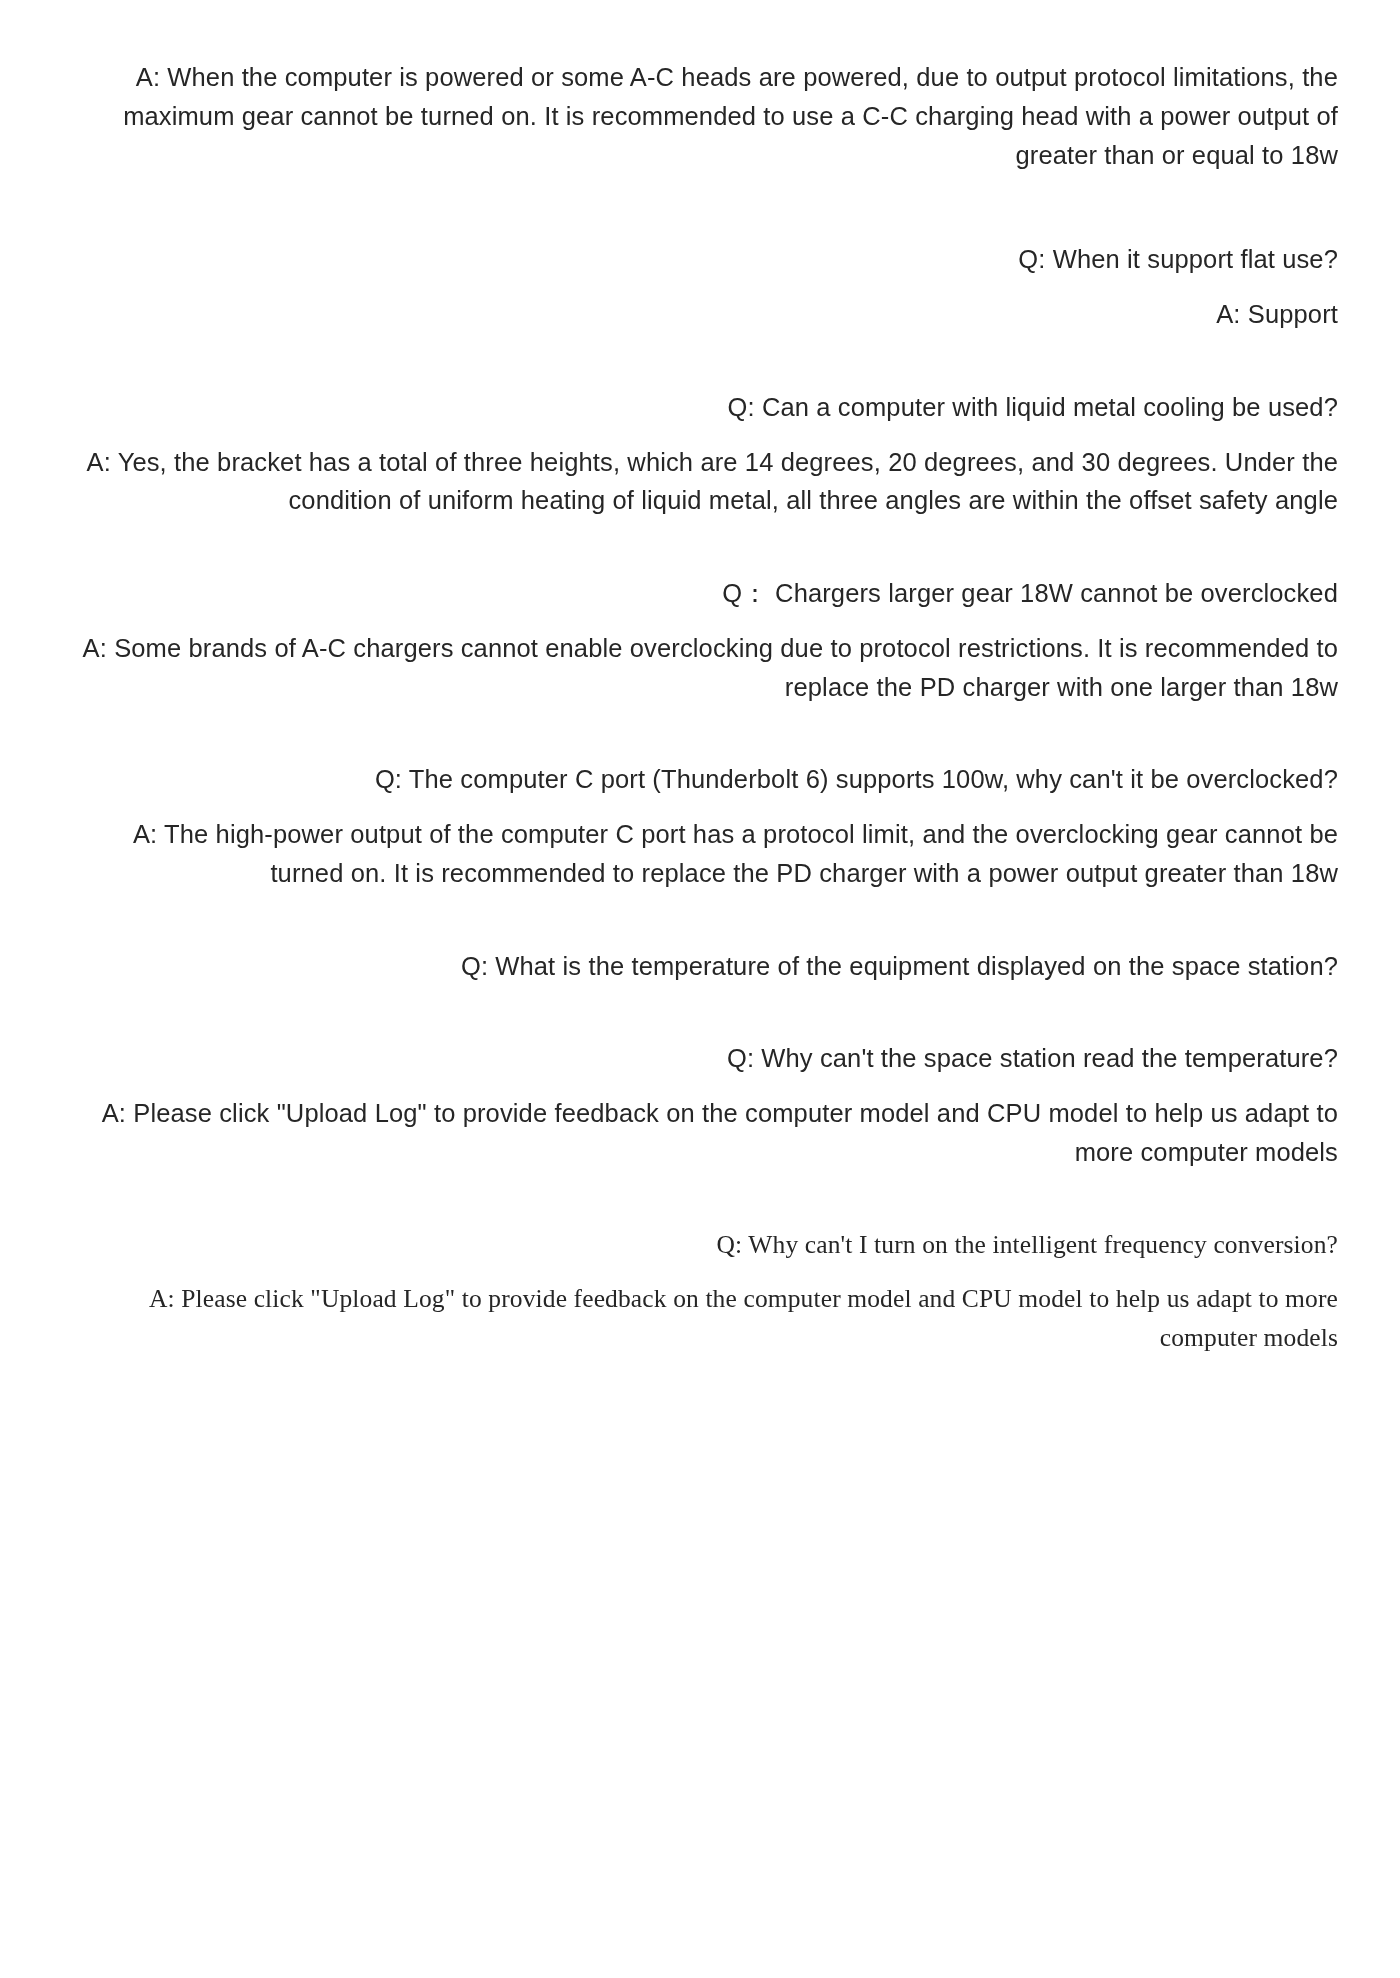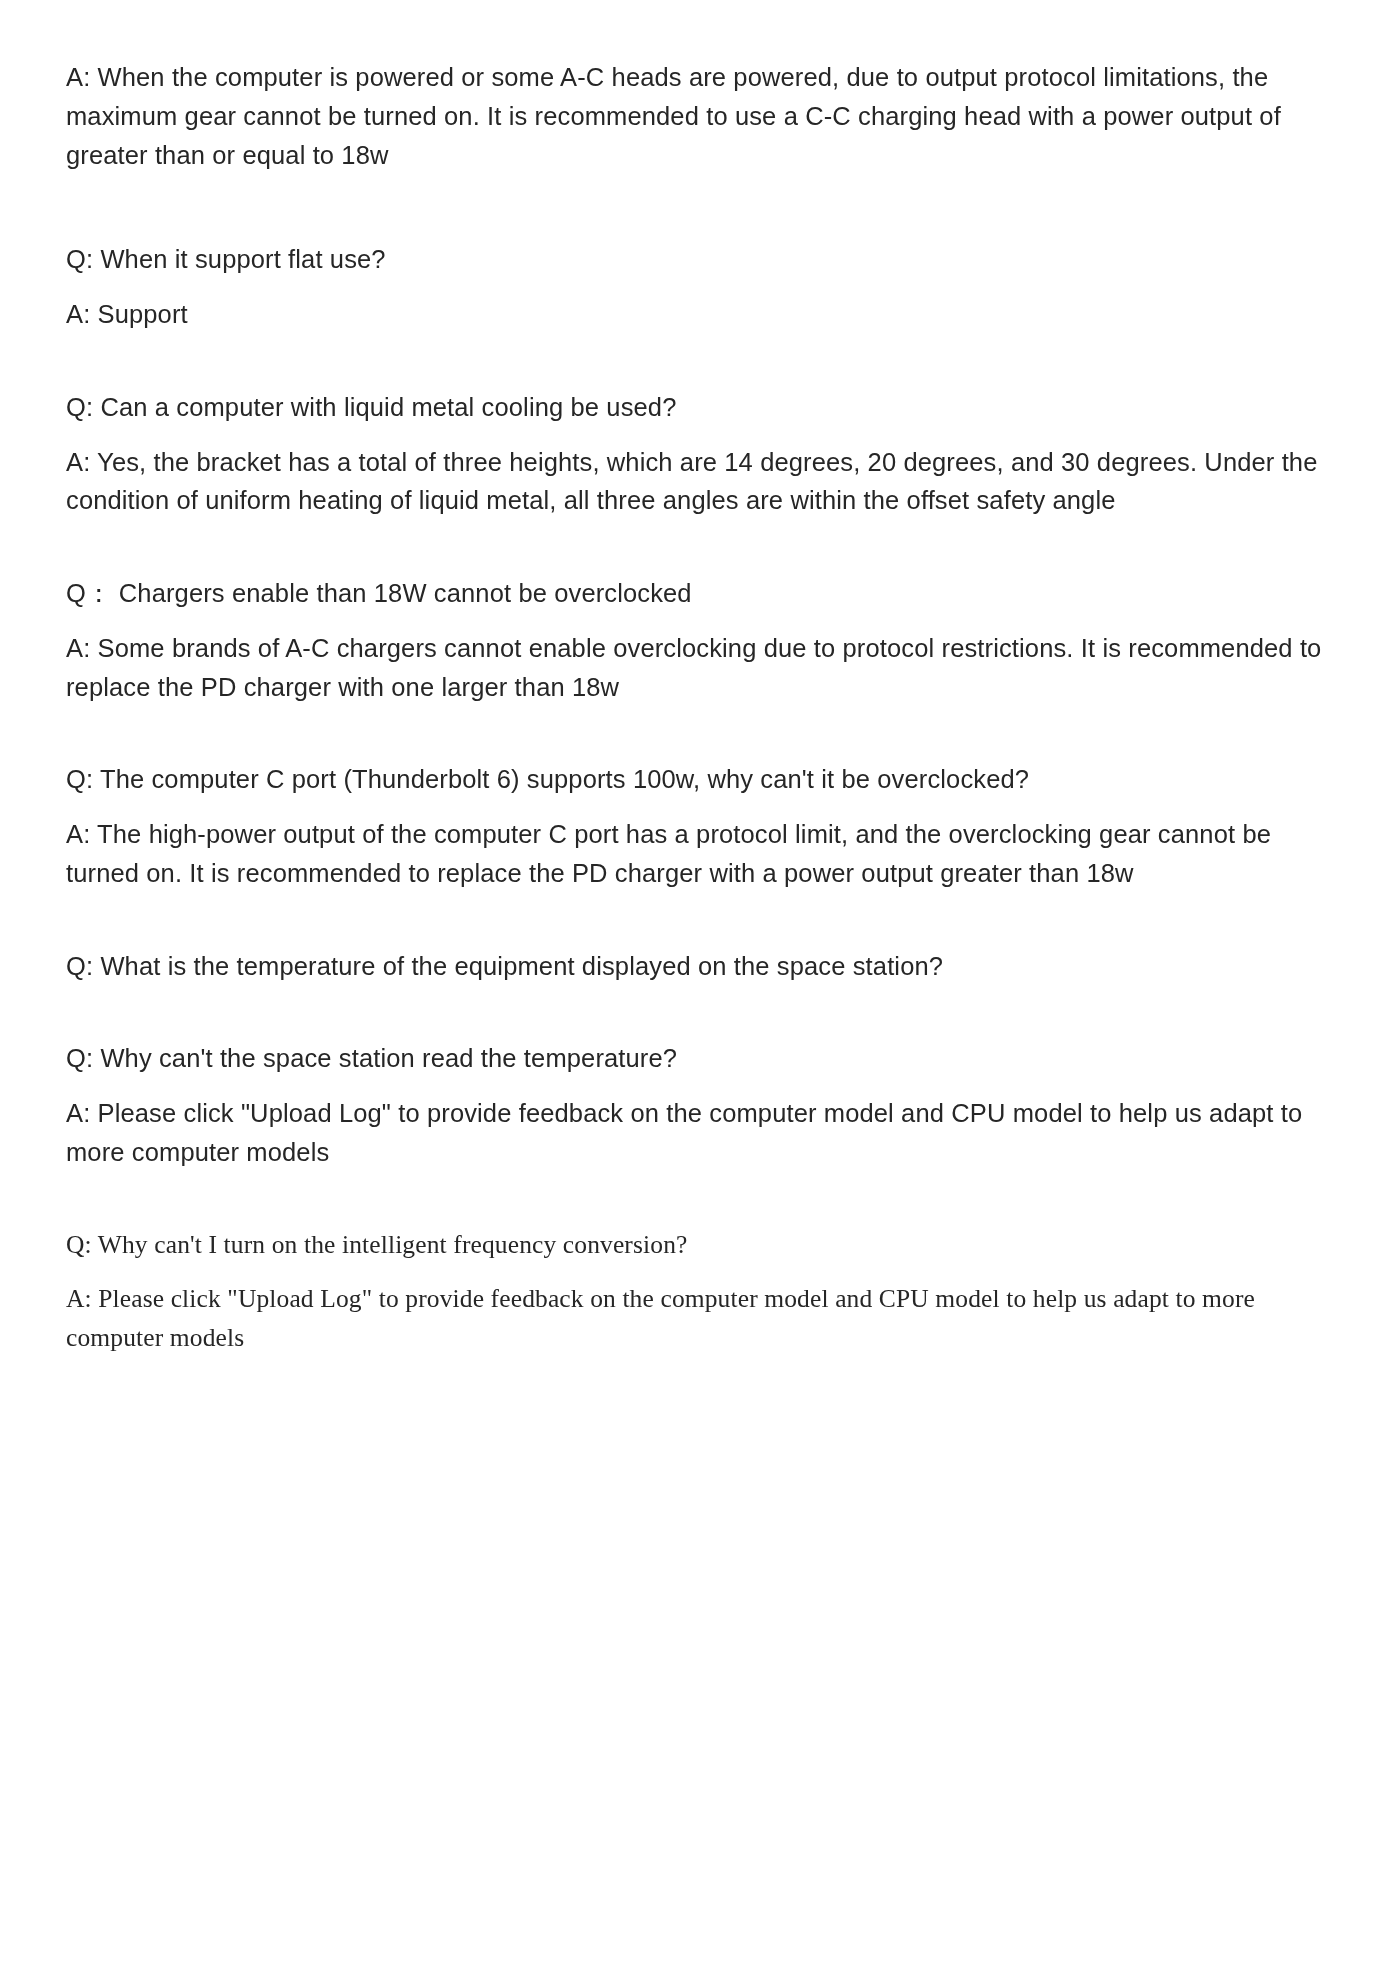--- a/index.html
+++ b/index.html
@@ -16,20 +16,21 @@
   }
   .page {
     width: 1400px;
     min-height: 1978px;
     box-sizing: border-box;
     padding: 58px 60px 60px 66px;
     background: #ffffff;
   }
   .faq-list {
     display: block;
+    text-align: right;
   }
   .faq-block {
     margin: 0 0 54px 0;
   }
   .faq-block:last-child {
     margin-bottom: 0;
     font-family: Liberation Serif, serif;
   }
   .faq-line {
     font-size: 25.5px;
@@ -64,21 +65,21 @@
       <p class="faq-line question">Q: When it support flat use?</p>
       <p class="faq-line answer">A: Support</p>
     </div>
 
     <div class="faq-block">
       <p class="faq-line question">Q: Can a computer with liquid metal cooling be used?</p>
       <p class="faq-line answer">A: Yes, the bracket has a total of three heights, which are 14 degrees, 20 degrees, and 30 degrees. Under the condition of uniform heating of liquid metal, all three angles are within the offset safety angle</p>
     </div>
 
     <div class="faq-block">
-      <p class="faq-line question">Q： Chargers enable than 18W cannot be overclocked</p>
+      <p class="faq-line question">Q： Chargers larger gear 18W cannot be overclocked</p>
       <p class="faq-line answer">A: Some brands of A-C chargers cannot enable overclocking due to protocol restrictions. It is recommended to replace the PD charger with one larger than 18w</p>
     </div>
 
     <div class="faq-block">
       <p class="faq-line question">Q: The computer C port (Thunderbolt 6) supports 100w, why can't it be overclocked?</p>
       <p class="faq-line answer">A: The high-power output of the computer C port has a protocol limit, and the overclocking gear cannot be turned on. It is recommended to replace the PD charger with a power output greater than 18w</p>
     </div>
 
     <div class="faq-block">
       <p class="faq-line question">Q: What is the temperature of the equipment displayed on the space station?</p>

